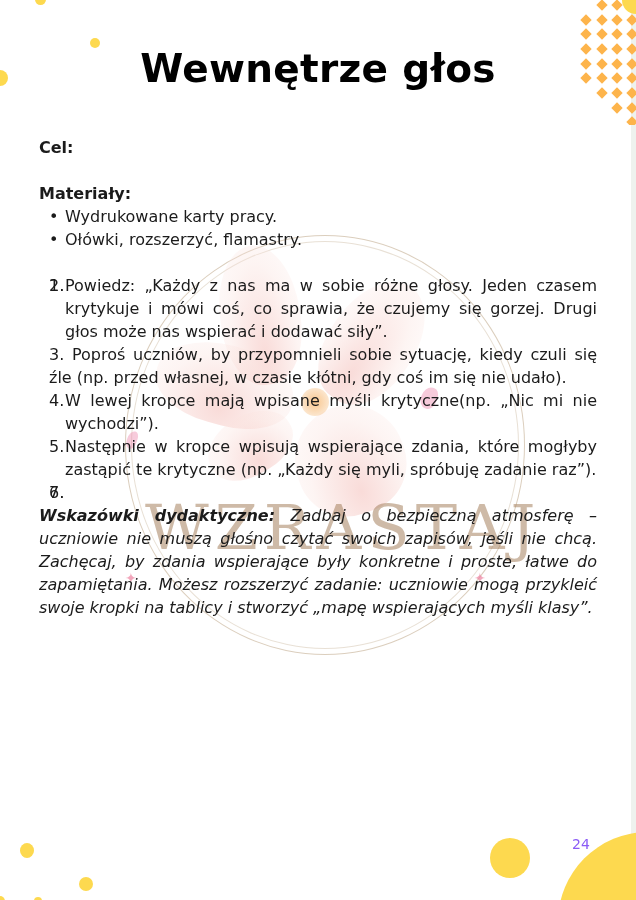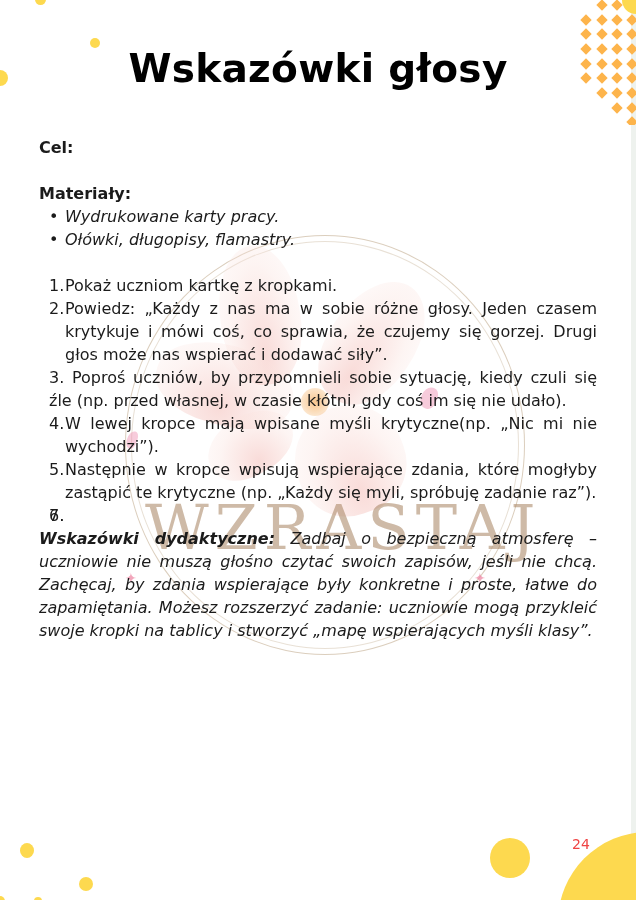--- a/index.html
+++ b/index.html
@@ -27,27 +27,27 @@
   .butterfly { position: absolute; width: 16px; height: 22px; background: rgba(238,140,175,0.45); border-radius: 60% 40% 50% 50%; transform: rotate(18deg); }
   .sparkle { position: absolute; color: rgba(236,130,160,0.7); font-size: 14px; }
 
   
   .title { position: absolute; left: 0; top: 46px; width: 636px; text-align: center; font-family: "DejaVu Sans", "Liberation Sans", sans-serif; font-weight: bold; font-size: 39px; color: #000; letter-spacing: 0.3px; }
   .content { position: absolute; left: 39px; top: 136px; width: 558px; font-size: 16px; line-height: 23px; color: #1b1b1b; }
   .heading { font-weight: bold; }
   .para { text-align: justify; }
   .section { margin-top: 23px; }
   ul.bullets { list-style: none; margin-left: 10px; }
-  ul.bullets li { position: relative; padding-left: 16px; font-style: italic; }
+  ul.bullets li { position: relative; padding-left: 16px; }
   ul.bullets li::before { content: "\2022"; position: absolute; left: 0; top: 0; }
   ol.steps { list-style: none; margin-left: 10px; }
   ol.steps li { position: relative; padding-left: 16px; text-align: justify; }
   ol.steps li .num { position: absolute; left: 0; top: 0; }
   .tips { margin-top: 23px; text-align: justify; font-style: italic; }
-  .page-number { position: absolute; left: 572px; top: 836px; font-size: 14px; color: #ef4444; }
+  .page-number { position: absolute; left: 572px; top: 836px; font-size: 14px; color: #8b5cf6; }
 </style>
 </head>
 <body>
 
 <div class="page">
   <div class="side-strip"></div>
 
   <div class="dot" style="left:35px;top:-6px;width:11px;height:11px;"></div>
   <div class="dot" style="left:90px;top:38px;width:10px;height:10px;"></div>
   <div class="dot" style="left:-8px;top:70px;width:16px;height:16px;"></div>
@@ -99,38 +99,38 @@
     <div class="petal" style="left:170px;top:170px;width:110px;height:110px;transform:rotate(-20deg);"></div>
     <div class="petal" style="left:80px;top:180px;width:90px;height:60px;transform:rotate(-30deg);"></div>
     <div class="flower-center"></div>
     <div class="butterfly" style="left:296px;top:152px;"></div>
     <div class="butterfly" style="left:2px;top:196px;width:10px;height:18px;"></div>
     <div class="wm-word">WZRASTAJ</div>
     <span class="sparkle" style="left:0px;top:335px;">✦</span>
     <span class="sparkle" style="left:349px;top:335px;">✦</span>
   </div>
 
-  <h1 class="title">Wskazówki głosy</h1>
+  <h1 class="title">Wewnętrze głos</h1>
 
   <div class="content">
     <div>
       <div class="heading">Cel:</div>
     </div>
 
     <div class="section">
       <div class="heading">Materiały:</div>
       <ul class="bullets">
         <li>Wydrukowane karty pracy.</li>
-        <li>Ołówki, długopisy, flamastry.</li>
+        <li>Ołówki, rozszerzyć, flamastry.</li>
       </ul>
     </div>
 
     <div class="section">
       <ol class="steps">
-        <li><span class="num">1.</span><span>Pokaż uczniom kartkę z kropkami.</span></li>
+        <li><span class="num">1.</span></li>
         <li><span class="num">2.</span><span>Powiedz: „Każdy z nas ma w sobie różne głosy. Jeden czasem krytykuje i mówi coś, co sprawia, że czujemy się gorzej. Drugi głos może nas wspierać i dodawać siły”.</span></li>
         <li style="padding-left:0;"><span class="num" style="position:static;">3.</span><span> Poproś uczniów, by przypomnieli sobie sytuację, kiedy czuli się źle (np. przed własnej, w czasie kłótni, gdy coś im się nie udało).</span></li>
         <li><span class="num">4.</span><span>W lewej kropce mają wpisane  myśli krytyczne(np. „Nic mi nie wychodzi”).</span></li>
         <li><span class="num">5.</span><span>Następnie w kropce wpisują wspierające zdania, które mogłyby zastąpić te krytyczne (np. „Każdy się myli, spróbuję zadanie raz”).</span></li>
         <li><span class="num">6.</span></li>
         <li><span class="num">7.</span></li>
       </ol>
     </div>
 
     <div class="tips">

